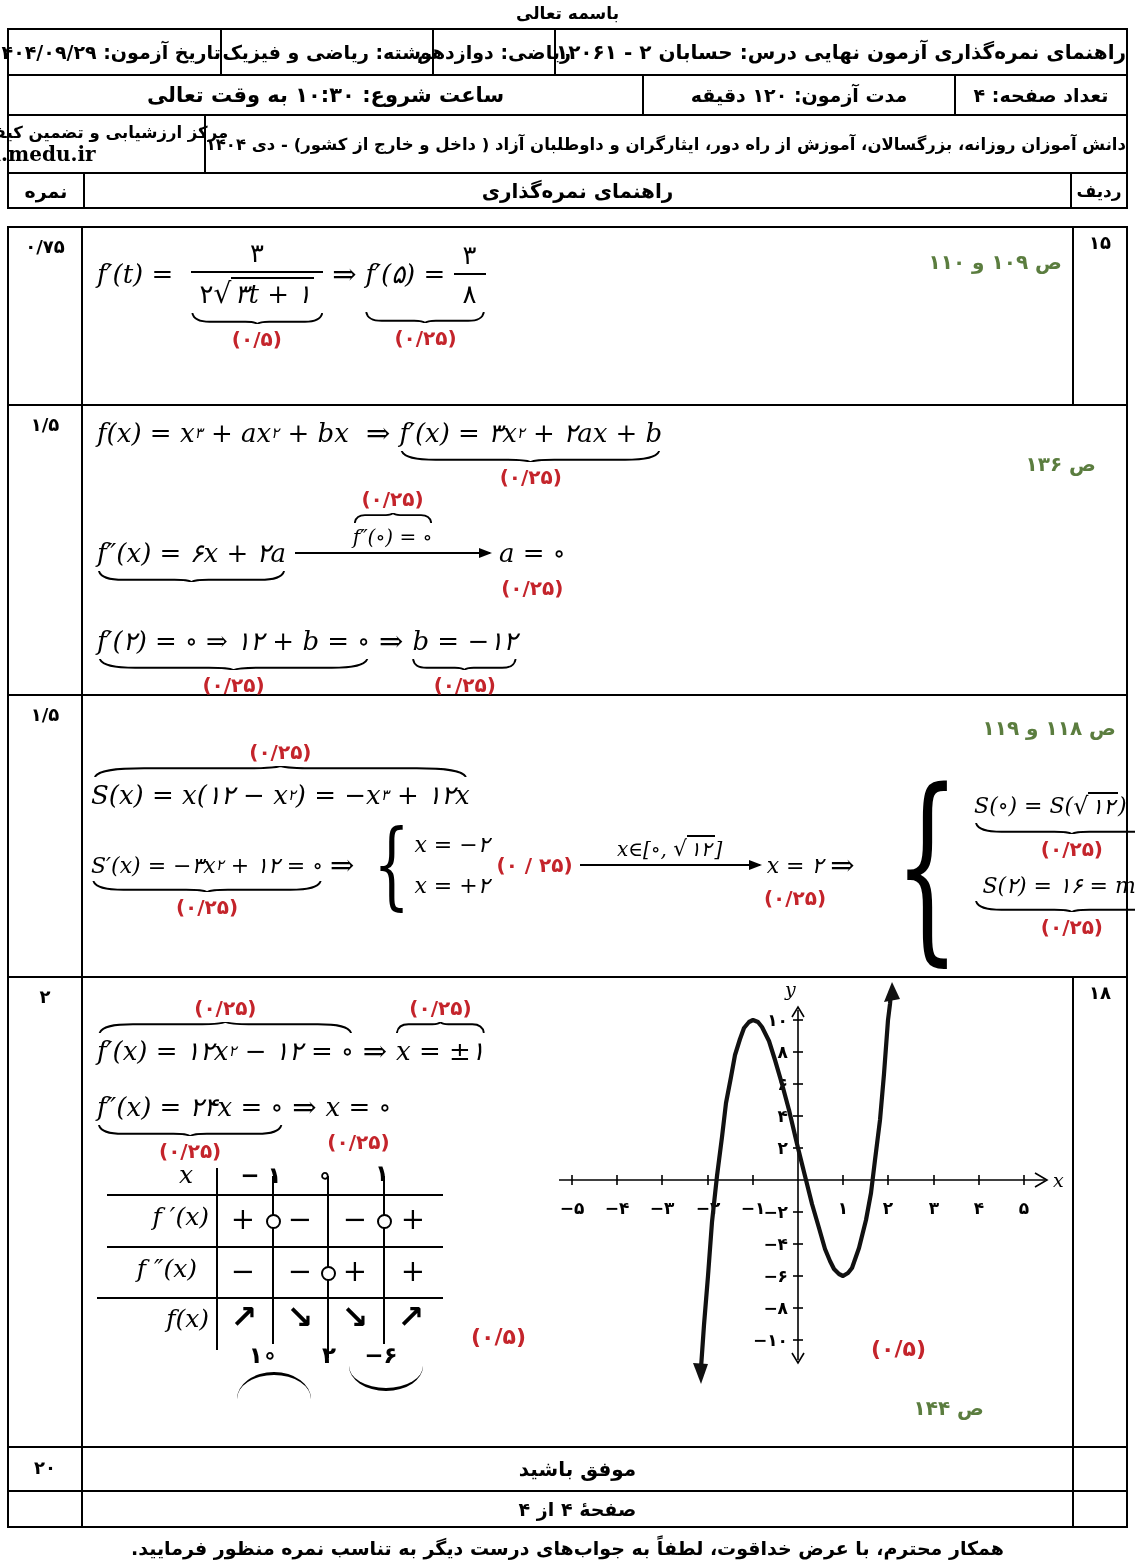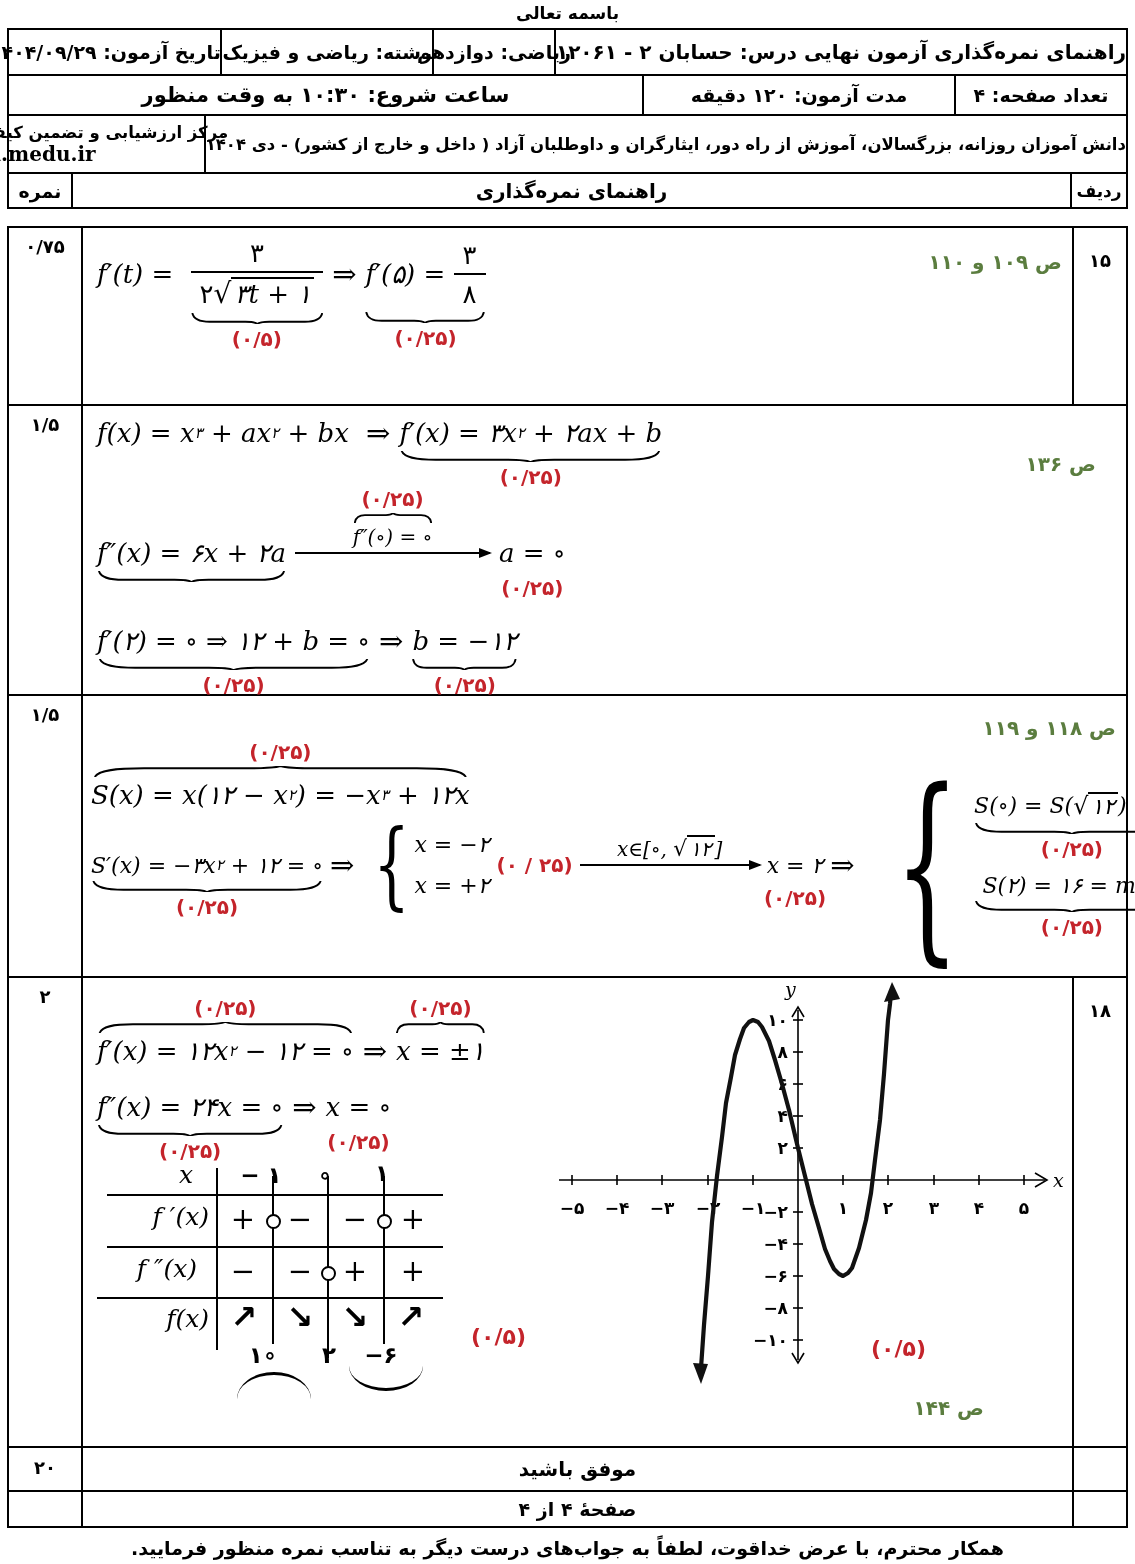--- a/index.html
+++ b/index.html
@@ -21,21 +21,21 @@
   .hurl { font-family:"DejaVu Serif", serif; font-size:20px; font-weight:bold; }
   .hsmall { font-size:16.5px; }
 
   
   .ctable { position:absolute; left:7px; right:7px; top:226px; border:2.5px solid #000; background:#fff; }
   .crow { display:flex; direction:ltr; }
   .crow + .crow { border-top:2.5px solid #000; }
   .score { width:74px; border-right:2.5px solid #000; text-align:center;
            font-weight:bold; font-size:18px; padding-top:8px; box-sizing:border-box; direction:ltr; }
   .rnum  { width:54px; border-left:2.5px solid #000; text-align:center;
-           font-weight:bold; font-size:18px; padding-top:22px; box-sizing:border-box; }
+           font-weight:bold; font-size:18px; padding-top:4px; box-sizing:border-box; }
   .guide { flex:1; position:relative; }
   .cmid  { flex:1; display:flex; align-items:center; justify-content:center;
            font-weight:bold; font-size:20px; direction:rtl; }
 
   .gref { position:absolute; color:#5b7d3f; font-weight:bold; font-size:20px;
           direction:rtl; white-space:nowrap; }
 
   
   .mline { position:absolute; display:flex; align-items:center; gap:9px; direction:ltr; }
   .m { font-family:"DejaVu Serif", serif; font-style:italic; font-size:26px; white-space:pre; }
@@ -110,31 +110,31 @@
 <div class="htable">
   <div class="hrow rtl" style="height:44px">
     <div class="hcell" style="flex:1; font-size:20px">راهنمای نمره‌گذاری آزمون نهایی درس: حسابان ۲ - ۱۲۰۶۱</div>
     <div class="hcell" style="width:120px">ریاضی: دوازدهم</div>
     <div class="hcell" style="width:228px">رشته: ریاضی و فیزیک</div>
     <div class="hcell" style="width:230px">تاریخ آزمون: ۱۴۰۴/۰۹/۲۹</div>
   </div>
   <div class="hrow rtl" style="height:38px">
     <div class="hcell" style="width:170px">تعداد صفحه: ۴</div>
     <div class="hcell" style="width:310px">مدت آزمون: ۱۲۰  دقیقه</div>
-    <div class="hcell" style="flex:1; font-size:21px">ساعت شروع: ۱۰:۳۰ به وقت منظور</div>
+    <div class="hcell" style="flex:1; font-size:21px">ساعت شروع: ۱۰:۳۰ به وقت تعالی</div>
   </div>
   <div class="hrow rtl" style="height:56px">
     <div class="hcell hsmall" style="flex:1">دانش آموزان روزانه، بزرگسالان، آموزش از راه دور، ایثارگران و داوطلبان آزاد ( داخل و خارج از کشور) - دی ۱۴۰۴</div>
     <div class="hcell" style="width:400px">
       <span class="hsmall">مرکز ارزشیابی و تضمین کیفیت نظام آموزش و پرورش</span>
       <span class="hurl">Azmoon.medu.ir</span>
     </div>
   </div>
   <div class="hrow ltr" style="height:33px">
-    <div class="hcell" style="width:62px">نمره</div>
+    <div class="hcell" style="width:74px">نمره</div>
     <div class="hcell" style="flex:1; font-size:20px">راهنمای نمره‌گذاری</div>
     <div class="hcell" style="width:54px; font-size:17px">ردیف</div>
   </div>
 </div>
 
 <div class="ctable">
 
   <div class="crow" style="height:176px">
     <div class="score">۰/۷۵</div>
     <div class="guide">

